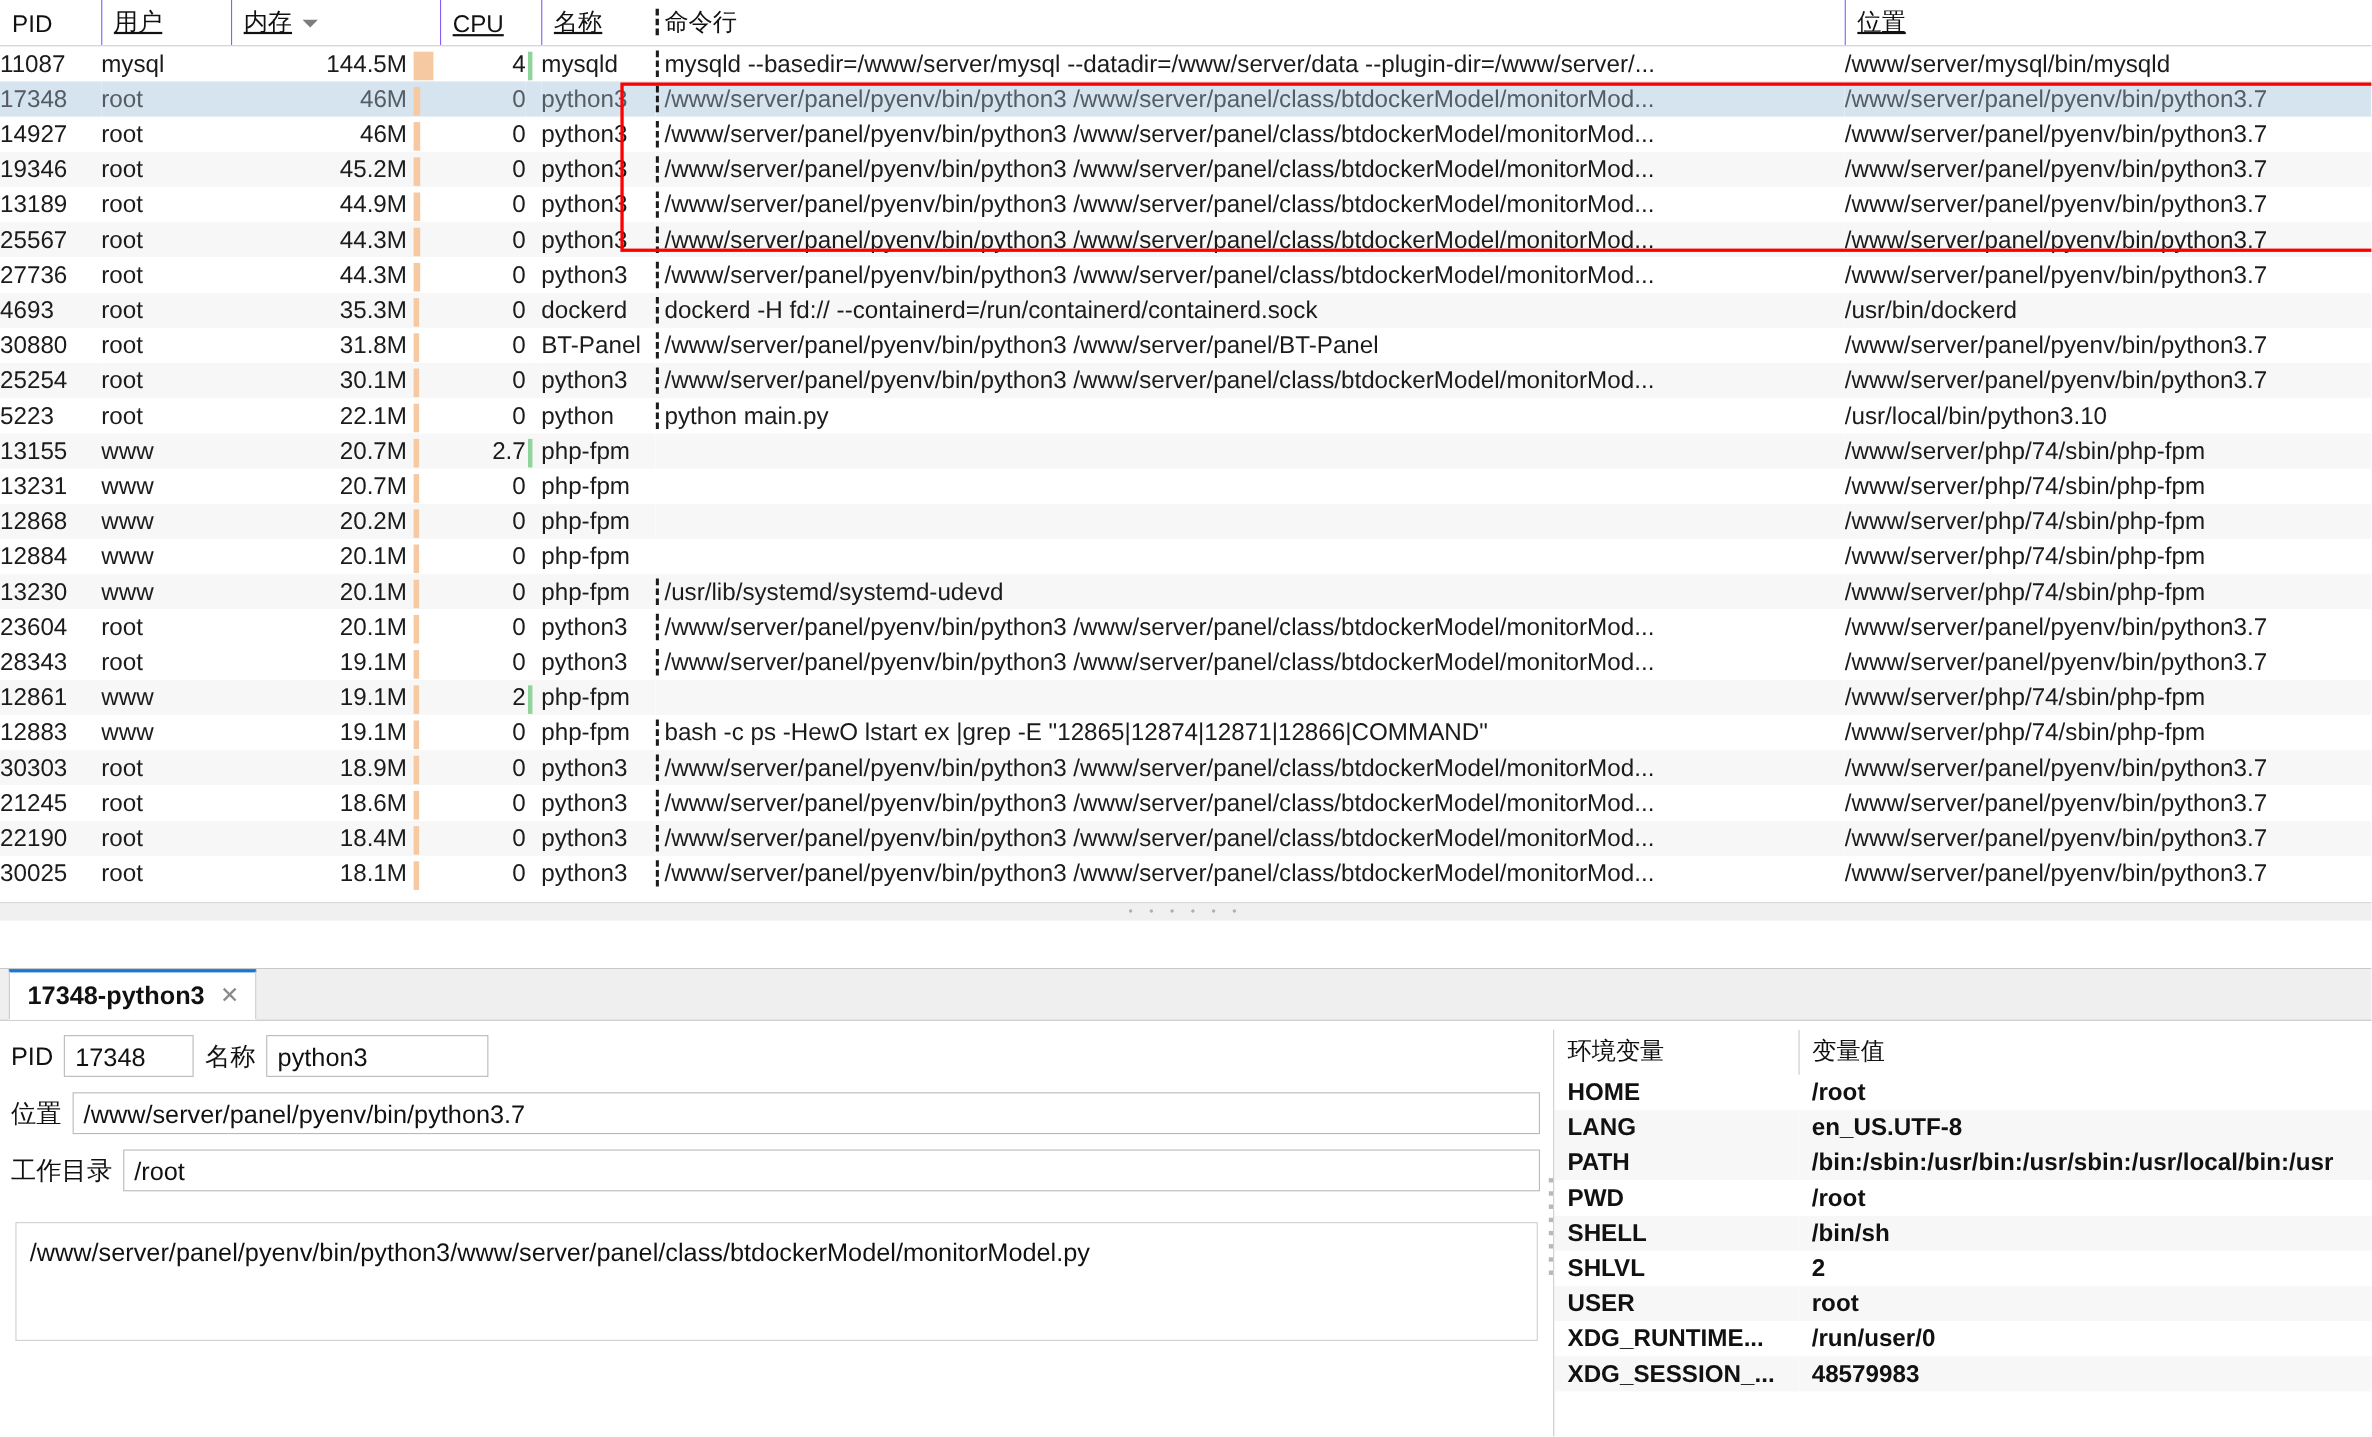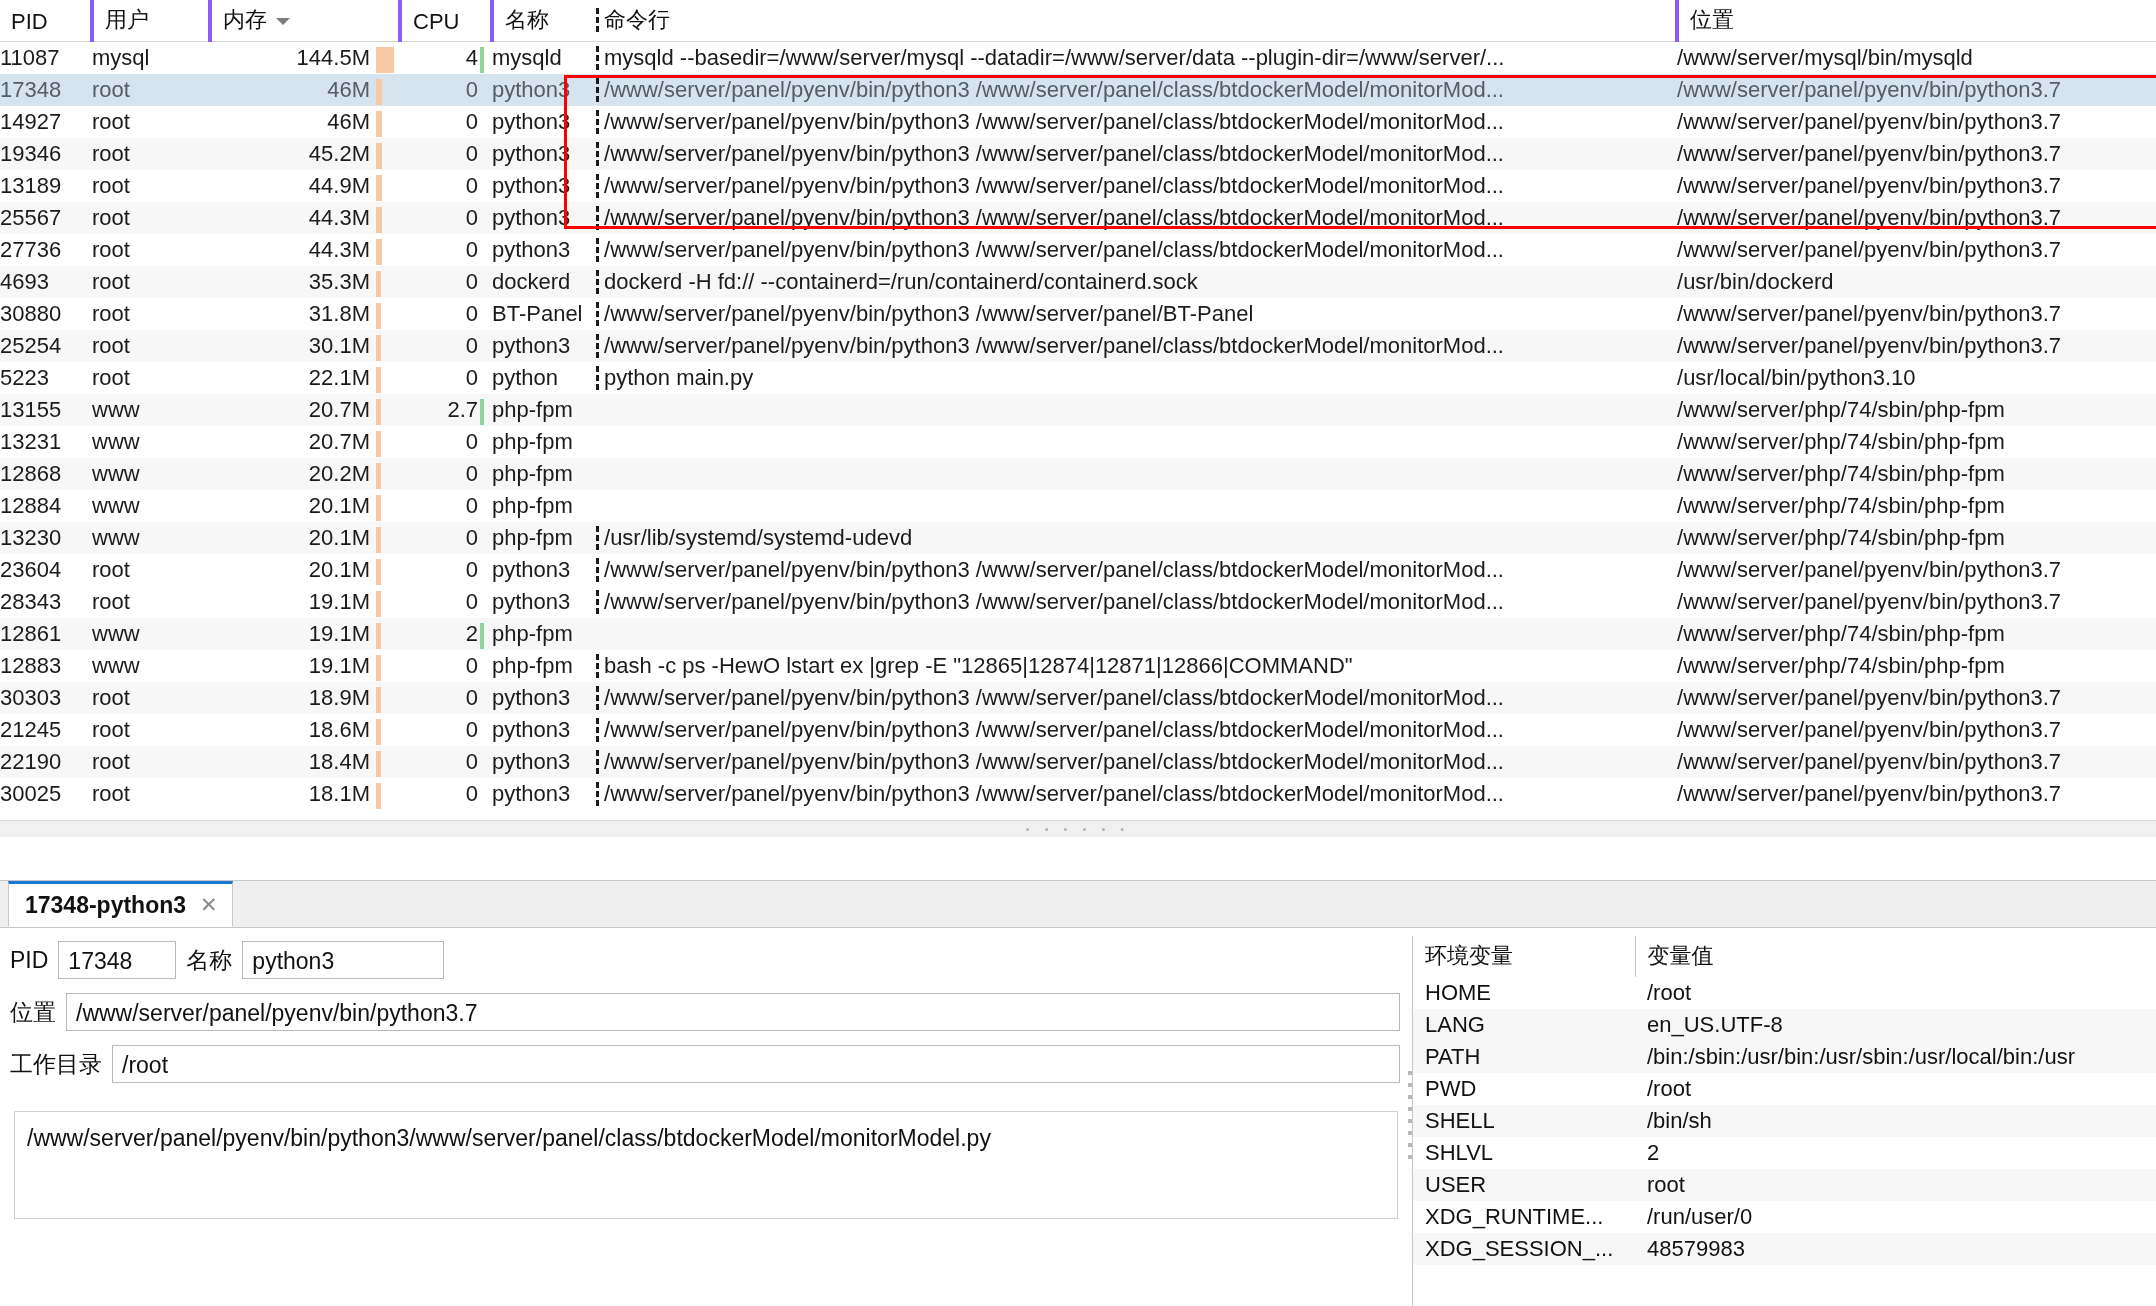--- a/index.html
+++ b/index.html
@@ -35,22 +35,23 @@
     font-size:22px;
     text-align:left;
     padding:3px 0 6px 0;
     background:#ffffff;
     color:#111;
     vertical-align:bottom;
     height:32px;
     border-bottom:1px solid #d6d6d6;
   }
   .hdr-sep{
-    border-left:4px solid #8b5cf6;
+    border-left:1px solid #8b5cf6;
     padding-left:11px !important;
+    text-decoration:underline;
   }
   .hdr-plain{padding-left:11px !important;}
   .hdr-nopad{padding-left:0 !important;}
 
   .sort-caret{
     display:inline-block;width:0;height:0;margin-left:9px;
     border-left:7px solid transparent;border-right:7px solid transparent;
     border-top:7px solid #7d7d7d;vertical-align:middle;
   }
 
@@ -153,21 +154,21 @@
     font-weight:normal;font-size:22px;text-align:left;
     padding:3px 0 6px 12px;height:32px;vertical-align:bottom;color:#111;
     background:#fff;
   }
   table.env th.k{border-right:1px solid #c9c9c9;}
   table.env tbody tr{height:32px;}
   table.env tbody tr.odd{background:#f7f7f7;}
   table.env tbody tr.even{background:#ffffff;}
   table.env td{
     padding:0 0 0 12px;height:32px;line-height:32px;font-size:22px;
-    white-space:nowrap;overflow:hidden;text-overflow:clip;color:#111;
+    white-space:nowrap;overflow:hidden;text-overflow:clip;color:#111;font-weight:bold;
   }
 </style>
 </head>
 <body>
 
 <div id="proc-table-wrap">
   <table class="proc">
     <colgroup>
       <col class="c-pid">
         <col class="c-user">

